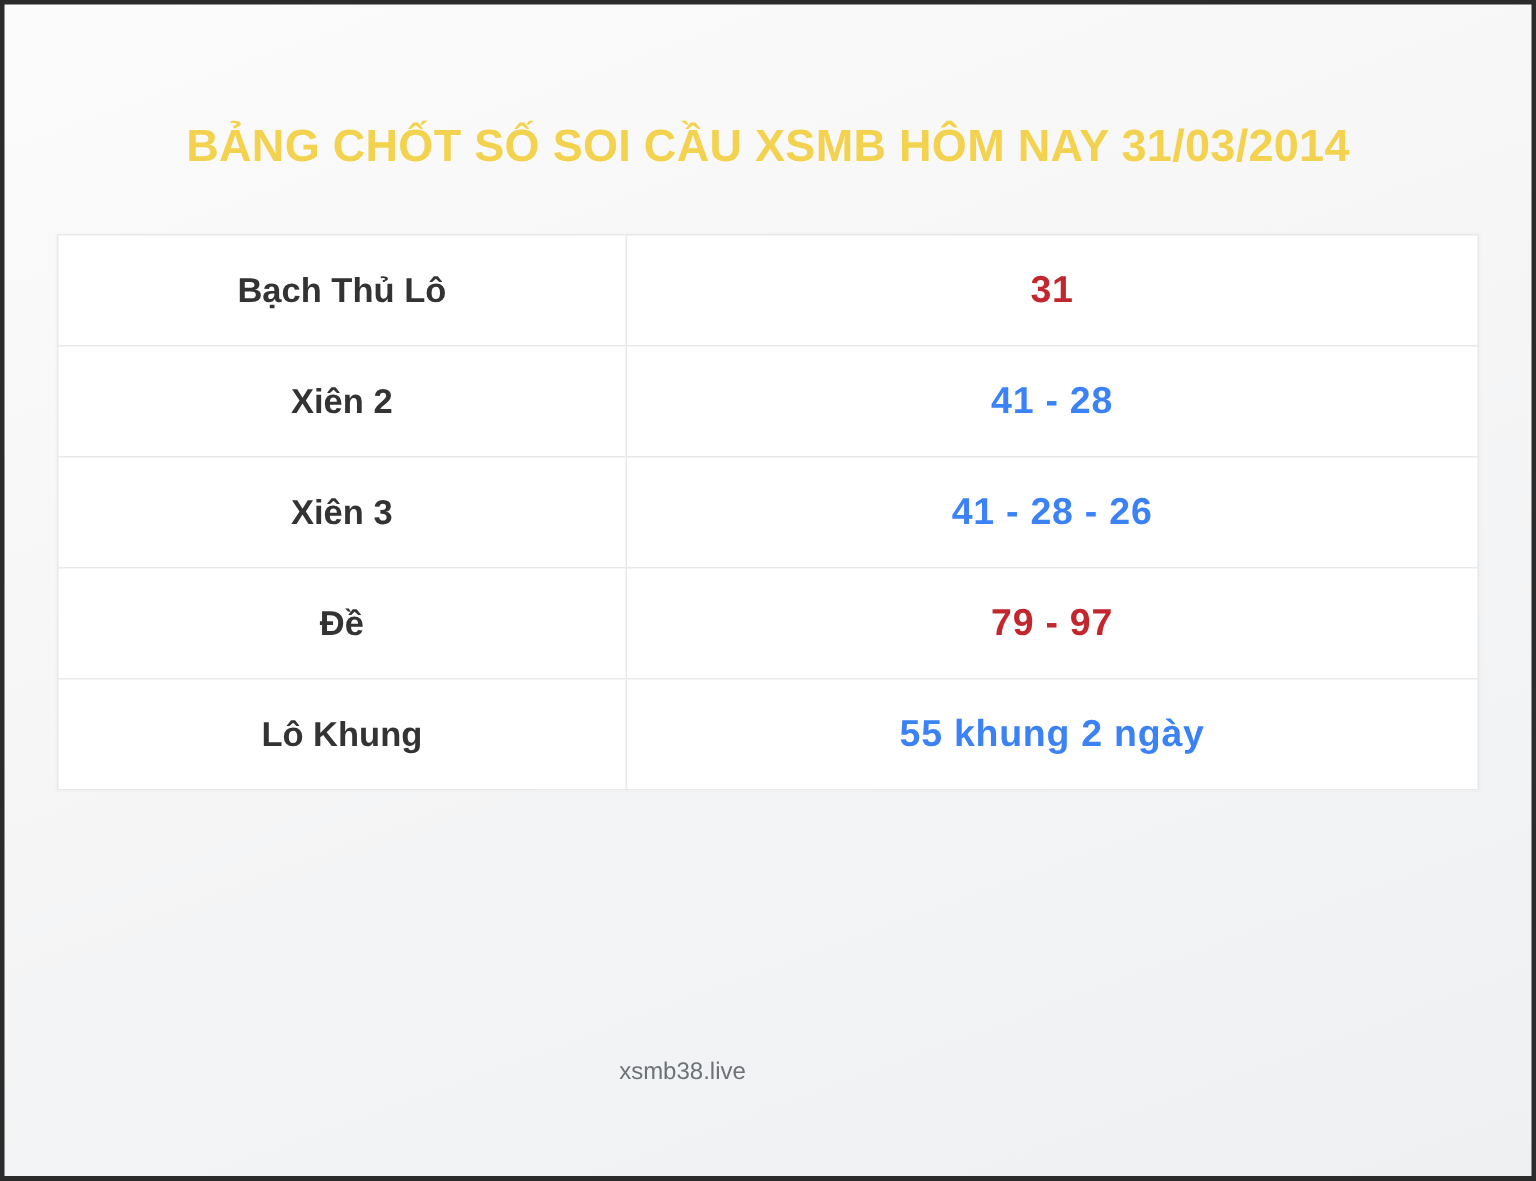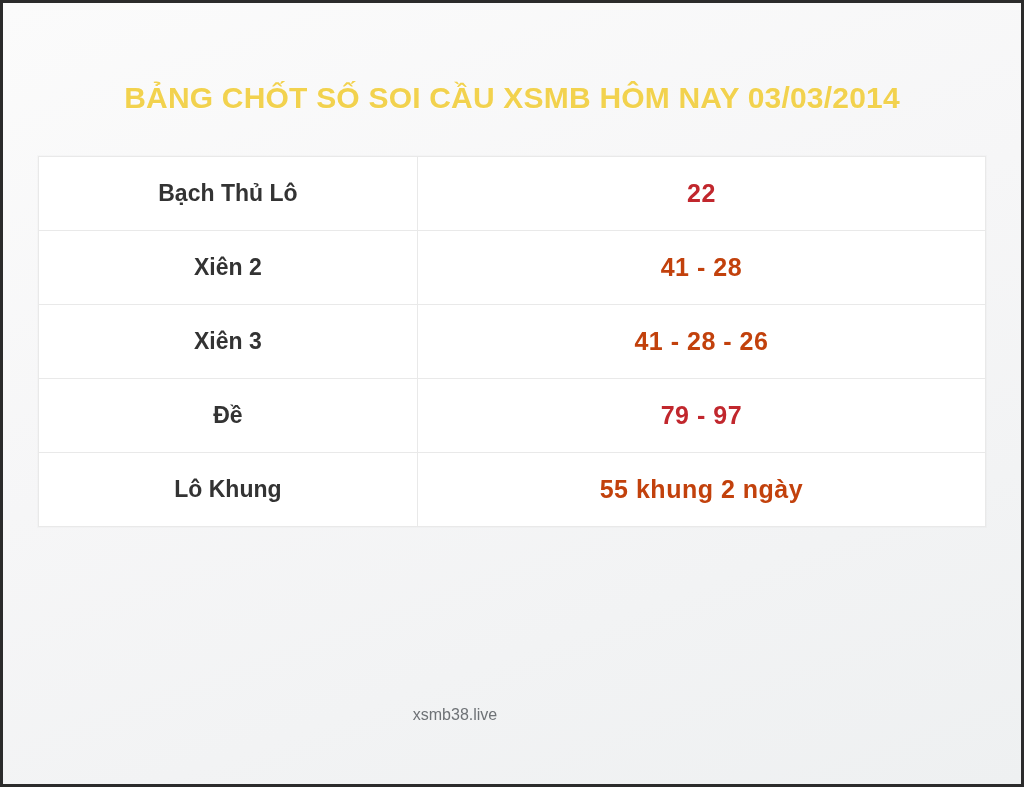--- a/index.html
+++ b/index.html
@@ -69,21 +69,21 @@
 
   td.cell-label {
     font-size: 23px;
     font-weight: 700;
     color: #333333;
   }
 
   td.cell-value {
     font-size: 25px;
     font-weight: 700;
-    color: #c2410c;
+    color: #3b82f6;
     letter-spacing: 0.5px;
   }
 
   td.cell-value.is-accent {
     color: #c1272d;
   }
 
   .footer-note {
     position: absolute;
     left: 0;
@@ -93,32 +93,32 @@
     font-size: 16px;
     font-weight: 400;
     color: #6e7276;
   }
 </style>
 </head>
 <body>
 
 <div class="screen">
 
-  <div class="page-title">BẢNG CHỐT SỐ SOI CẦU XSMB HÔM NAY 03/03/2014</div>
+  <div class="page-title">BẢNG CHỐT SỐ SOI CẦU XSMB HÔM NAY 31/03/2014</div>
 
   <div class="table-wrap">
     <table class="result-table">
       <colgroup>
         <col class="c-label">
         <col class="c-value">
       </colgroup>
       <tbody>
           <tr>
             <td class="cell-label">Bạch Thủ Lô</td>
-            <td class="cell-value is-accent">22</td>
+            <td class="cell-value is-accent">31</td>
           </tr>
           <tr>
             <td class="cell-label">Xiên 2</td>
             <td class="cell-value">41 - 28</td>
           </tr>
           <tr>
             <td class="cell-label">Xiên 3</td>
             <td class="cell-value">41 - 28 - 26</td>
           </tr>
           <tr>

